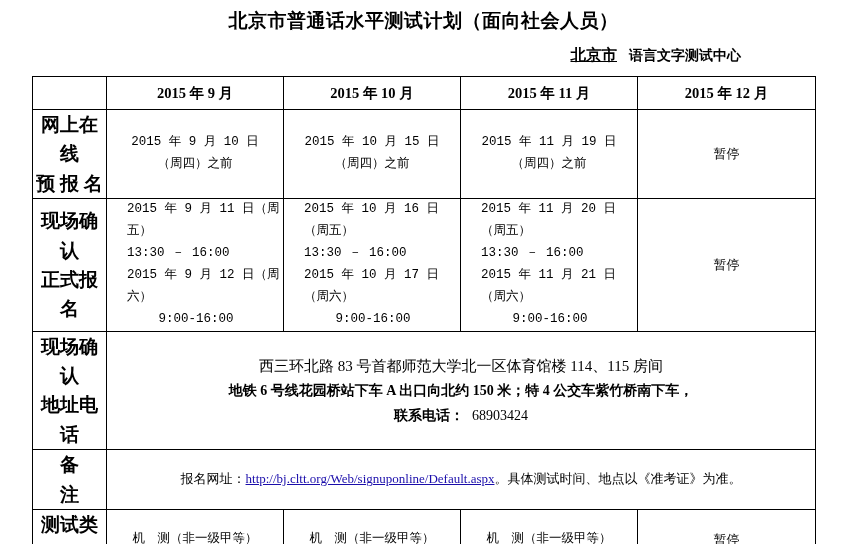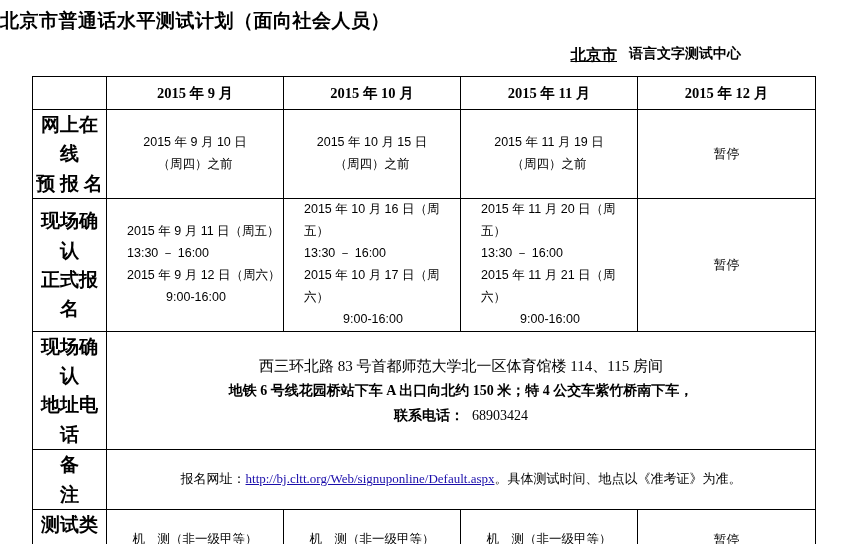--- a/index.html
+++ b/index.html
@@ -14,30 +14,31 @@
     color: #000;
     position: relative;
     overflow: hidden;
   }
   .page {
     width: 847px;
     height: 544px;
     position: relative;
   }
   .doc-title {
+    text-align: center;
     font-family: "Liberation Serif", serif;
     font-weight: bold;
     font-size: 19px;
     letter-spacing: 0.5px;
     margin-top: 8px;
   }
   .subtitle-row {
     display: flex;
     justify-content: flex-end;
-    align-items: flex-start;
+    align-items: center;
     padding-right: 106px;
     margin-top: 11px;
     font-size: 14.5px;
     font-weight: bold;
   }
   .subtitle-underline {
     text-decoration: underline;
     padding: 0 2px 0 26px;
     font-size: 15.5px;
   }
@@ -71,21 +72,21 @@
   .rowlabel {
     font-weight: bold;
     font-size: 19px;
     line-height: 1.55;
     font-family: "Liberation Serif", serif;
   }
   .rowlabel .sp { letter-spacing: 0.45em; padding-left: 0.45em;}
   .cell {
     font-size: 12.5px;
     line-height: 1.75;
-    font-family: Liberation Sans, sans-serif;
+    font-family: Liberation Mono, monospace;
     padding: 5px 4px;
   }
   .cell.lefted {
     text-align: left;
     padding-left: 20px;
   }
   .pause {
     font-size: 13px;
     font-family: "Liberation Serif", serif;
   }

